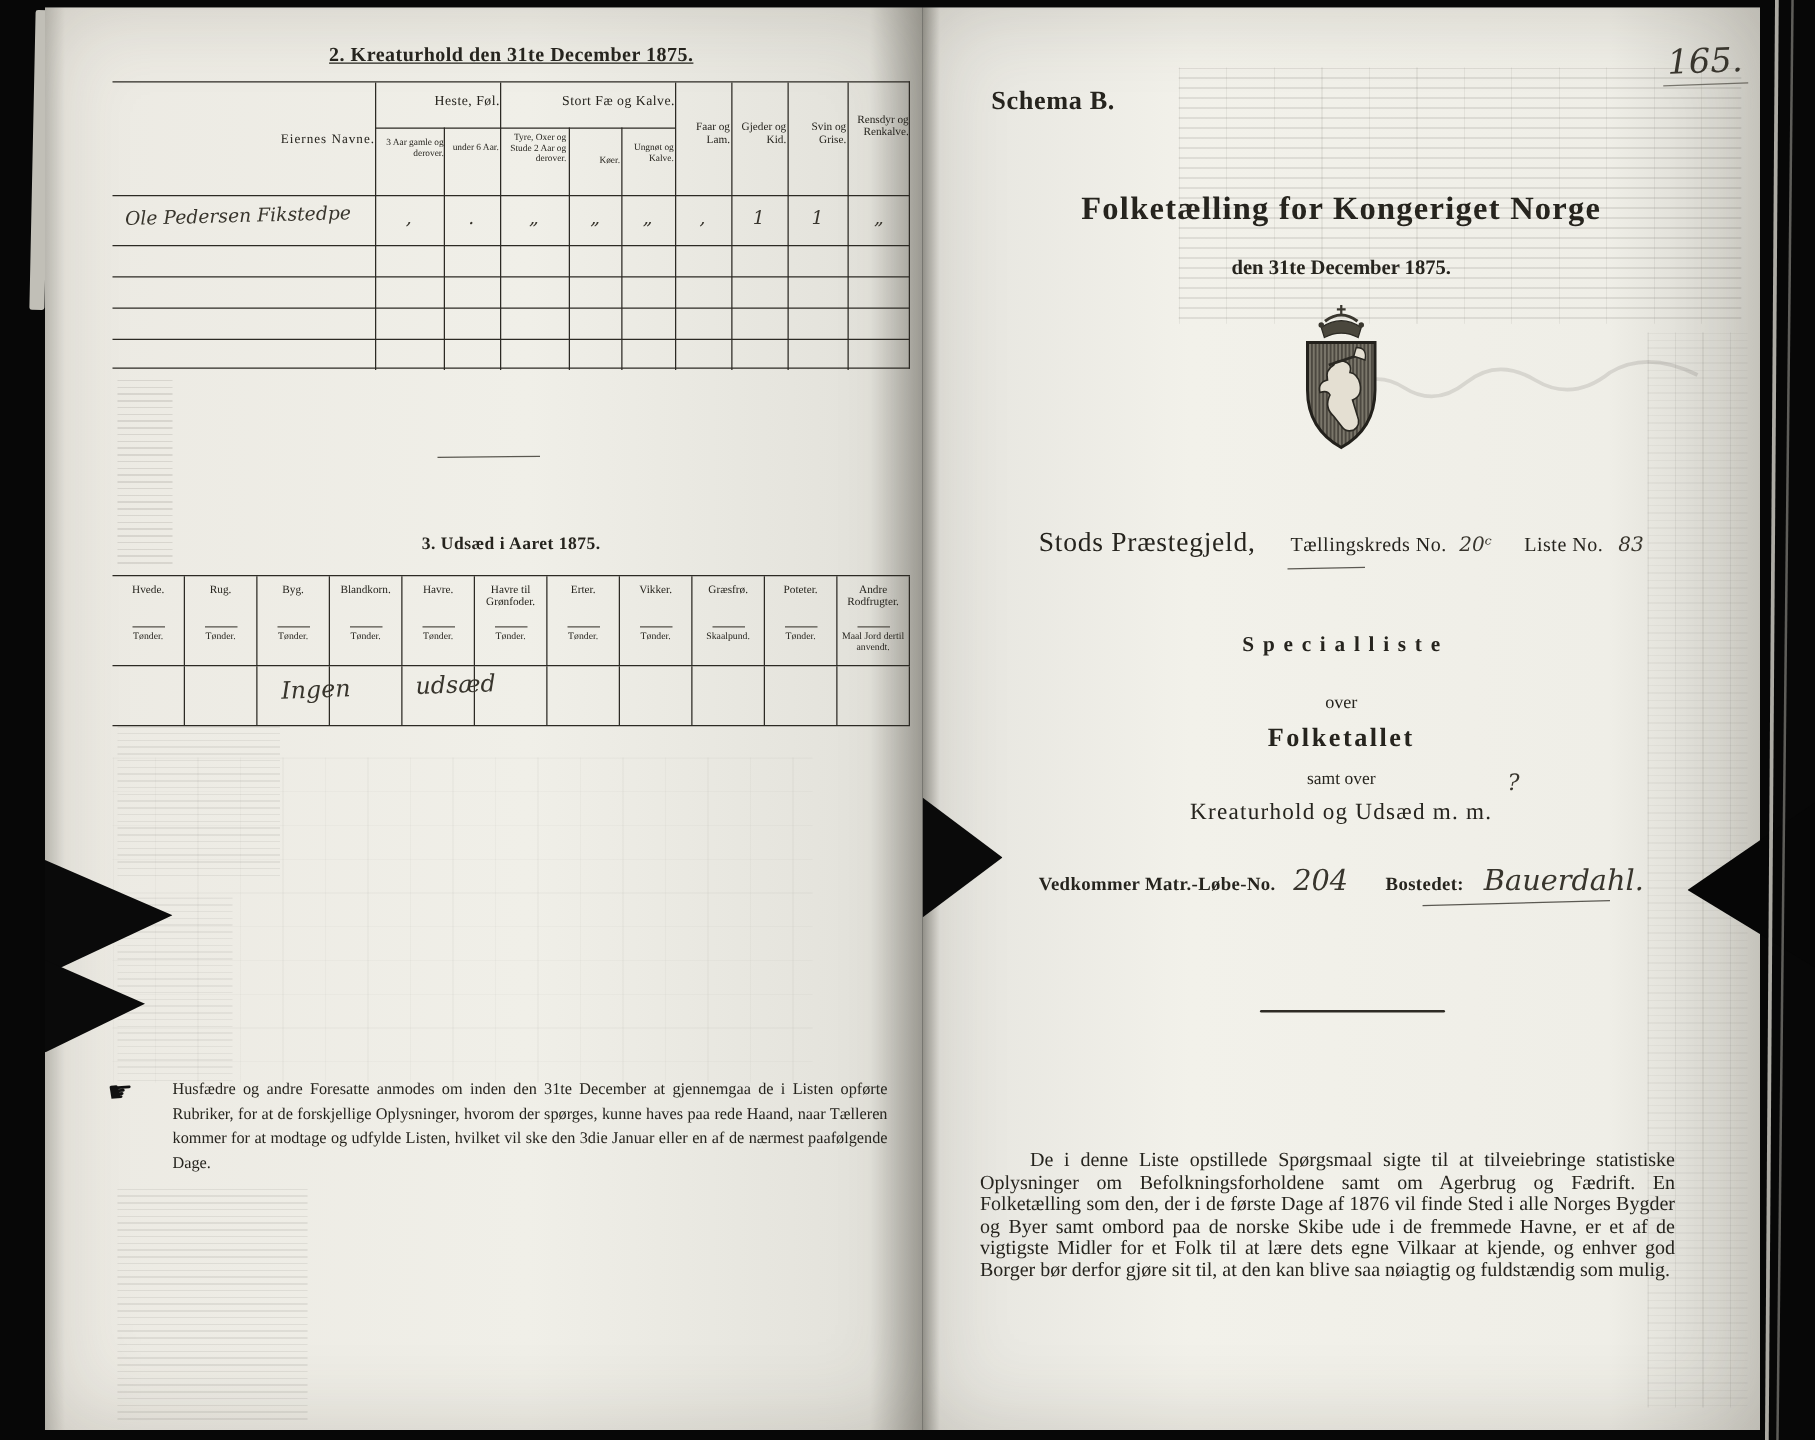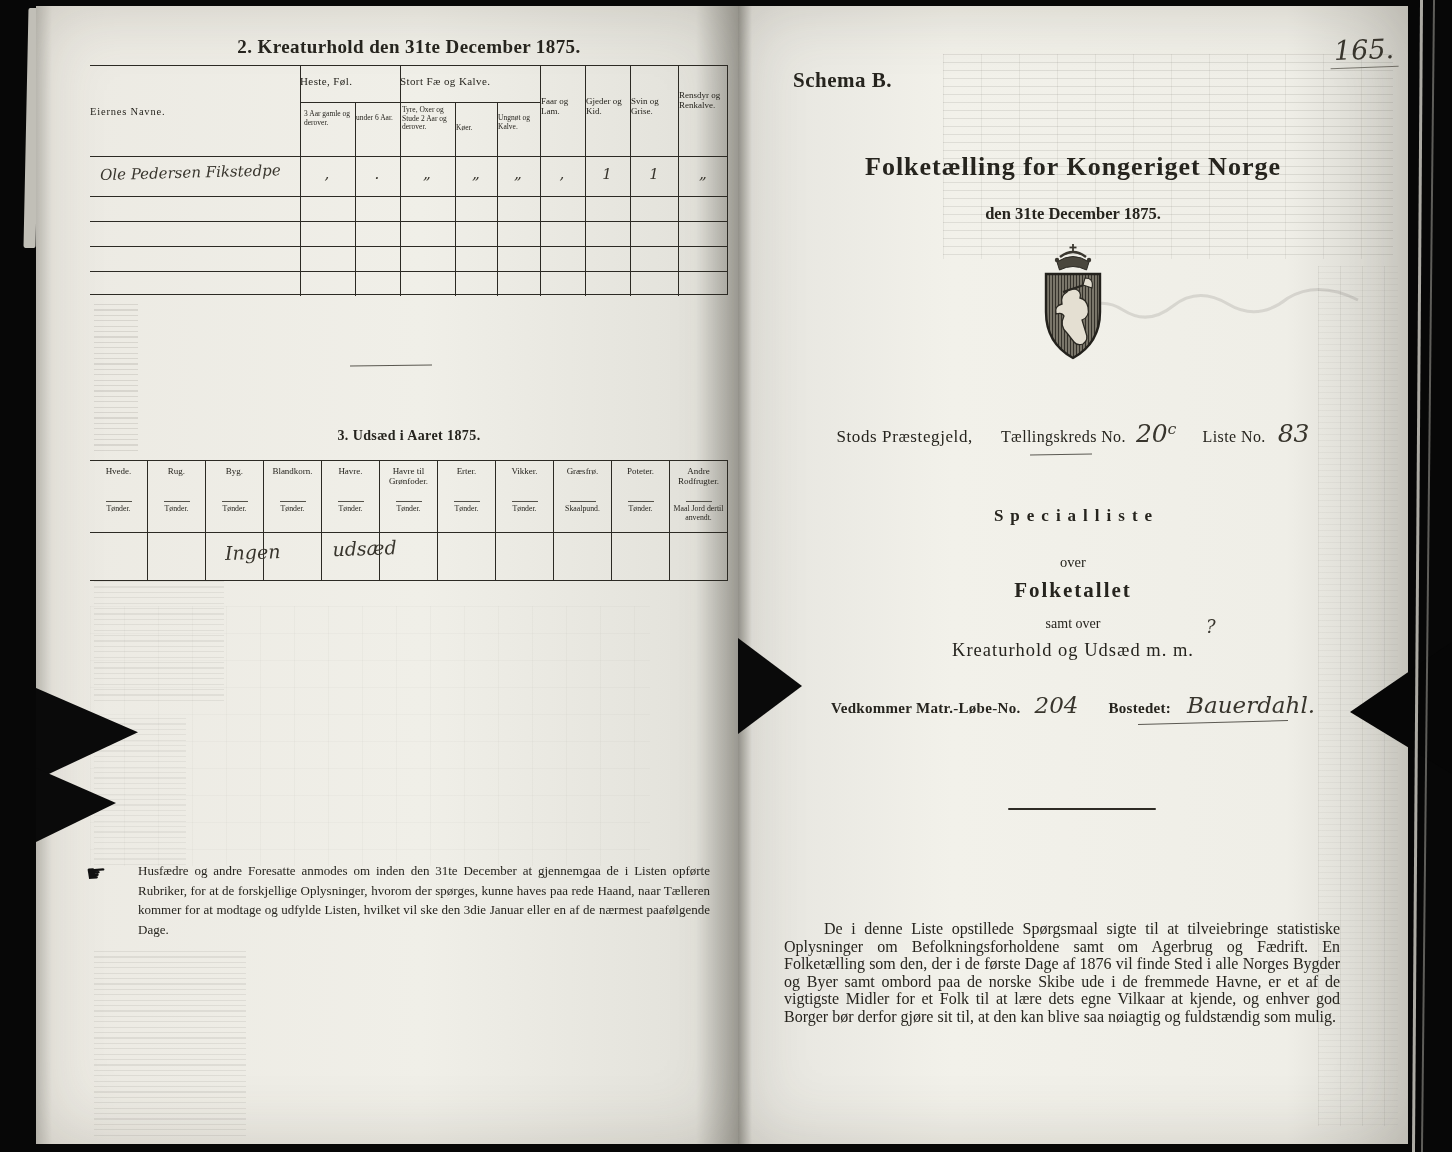--- a/index.html
+++ b/index.html
@@ -15,21 +15,21 @@
   .printed { color:#26241e; }
   .bold { font-weight:700; }
   .abs { position:absolute; }
   .ctr { text-align:center; }
 
   .hl { position:absolute; background:#2c2a24; height:1.1px; }
   .vl { position:absolute; background:#2c2a24; width:1.1px; }
 
   .t1 { position:absolute; left:54px; top:59px; width:638px; height:230px;
         border-top:1.6px solid #2c2a24; border-bottom:1.5px solid #2c2a24; border-right:1.2px solid #2c2a24; }
-  .th { position:absolute; text-align:left; color:#26241e; }
+  .th { position:absolute; text-align:right; color:#26241e; }
   .f75 { font-size:7.5px; line-height:8.6px; }
   .f9  { font-size:9px;  line-height:10.2px; }
   .f105{ font-size:10.5px; letter-spacing:.8px; }
   .f11 { font-size:11px; letter-spacing:.4px; }
 
   .hand { font-family:"DejaVu Serif", serif; font-style:italic; color:#38352d; }
   .t1name { position:absolute; left:10px; top:97px; width:230px; font-size:15px; transform:rotate(-1.5deg); }
   .mark { position:absolute; width:22px; text-align:center; top:99px; font-size:15px; }
 
   .stray { position:absolute; border-top:1.5px solid rgba(40,37,30,.75); }
@@ -59,22 +59,22 @@
       repeating-linear-gradient(to right, rgba(50,47,40,.09) 0 1px, transparent 1px 22px),
       repeating-linear-gradient(to bottom, rgba(50,47,40,.05) 0 1px, transparent 1px 6px); }
 
   .rp-schema { position:absolute; left:55px; top:62px; font-size:21px; font-weight:700; letter-spacing:.5px; }
   .rp-pageno { position:absolute; left:592px; top:28px; font-size:27px; transform:rotate(-2deg); border-bottom:1.5px solid rgba(50,46,38,.6); padding:0 4px 2px 4px; }
   .rp-title { position:absolute; left:0; top:146px; width:670px; text-align:center; font-size:26px; font-weight:700; letter-spacing:1px; }
   .rp-sub   { position:absolute; left:0; top:198px; width:670px; text-align:center; font-size:16.5px; font-weight:700; }
   .rp-arms  { position:absolute; left:0; top:234px; width:670px; display:flex; justify-content:center; }
   .rp-district { position:absolute; left:0; top:382px; width:670px; display:flex; justify-content:center; align-items:baseline; }
   .rp-district .lbl { font-size:16px; letter-spacing:.4px;margin-top:40px; }
-  .rp-district .pr { font-size:17px; letter-spacing:.6px; margin-right:28px; }
-  .rp-district .hv { font-size:25px; }
+  .rp-district .pr { font-size:22px; letter-spacing:.6px; margin-right:28px; }
+  .rp-district .hv { font-size:16px; }
   .flourish { position:absolute; border-top:1.6px solid rgba(42,39,32,.75); }
   .sp { position:absolute; left:0; width:670px; text-align:center; }
   .rp-matr { position:absolute; left:0; top:686px; width:670px; display:flex; justify-content:center; align-items:baseline; }
   .rp-matr .lbl { font-size:15px; font-weight:700; letter-spacing:.3px; }
   .rp-matr .hv { font-size:23px; }
   .rp-rule { position:absolute; left:270px; top:802px; width:148px; height:2px; background:#2e2b25; border-radius:1px; }
   .rp-par { position:absolute; left:46px; top:914px; width:556px; font-size:16px; line-height:17.6px; text-align:justify; text-indent:40px; }
 
   .clip { position:absolute; background:#0a0a0a; }
   .sliver { position:absolute; left:26px; top:8px; width:12px; height:240px; background:#d6d4cb; transform:rotate(1.2deg); border-radius:2px; opacity:.9; }
@@ -88,21 +88,21 @@
   <div class="sliver"></div>
 
   <div class="page left">
 
     <div class="ghost tl" style="left:58px; top:298px; width:44px; height:150px; opacity:.55;"></div>
     <div class="ghost tl" style="left:58px; top:575px; width:130px; height:120px; opacity:.35;"></div>
     <div class="ghost tl" style="left:58px; top:712px; width:92px; height:148px; opacity:.3;"></div>
     <div class="ghost tl" style="left:58px; top:945px; width:152px; height:188px; opacity:.42;"></div>
     <div class="ghost grid" style="left:54px; top:600px; width:560px; height:260px; opacity:.5;"></div>
 
-    <div class="abs ctr printed bold" style="left:54px; top:30px; width:638px; font-size:19px; letter-spacing:.4px;">2. Kreaturhold den 31te December 1875.</div>
+    <div class="abs ctr printed bold" style="left:54px; top:30px; width:638px; font-size:16px; letter-spacing:.4px;text-decoration:underline;">2. Kreaturhold den 31te December 1875.</div>
 
     <div class="t1">
 
       <div class="vl" style="left:210px; top:0; height:230px;"></div>
       <div class="vl" style="left:265px; top:36px; height:194px;"></div>
       <div class="vl" style="left:310px; top:0; height:230px;"></div>
       <div class="vl" style="left:365px; top:36px; height:194px;"></div>
       <div class="vl" style="left:407px; top:36px; height:194px;"></div>
       <div class="vl" style="left:450px; top:0; height:230px;"></div>
       <div class="vl" style="left:495px; top:0; height:230px;"></div>

